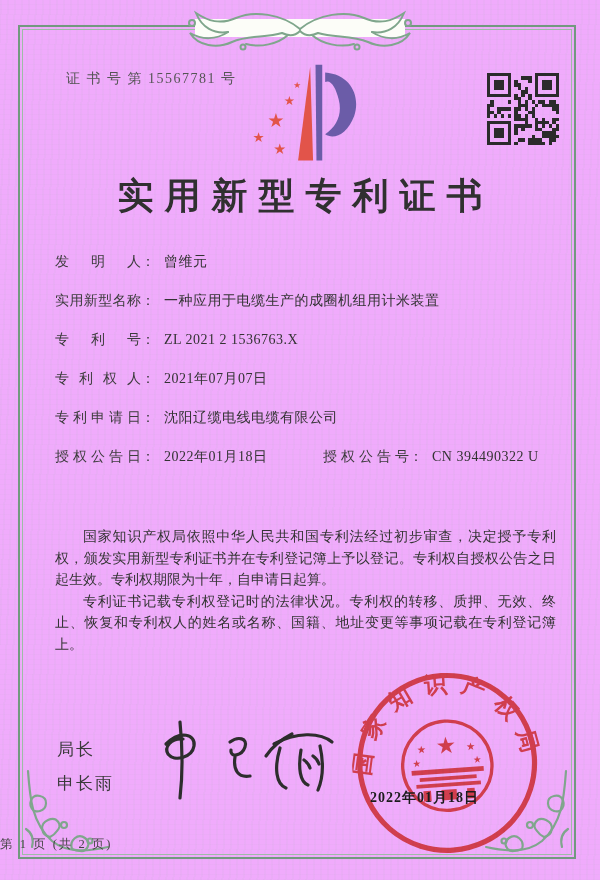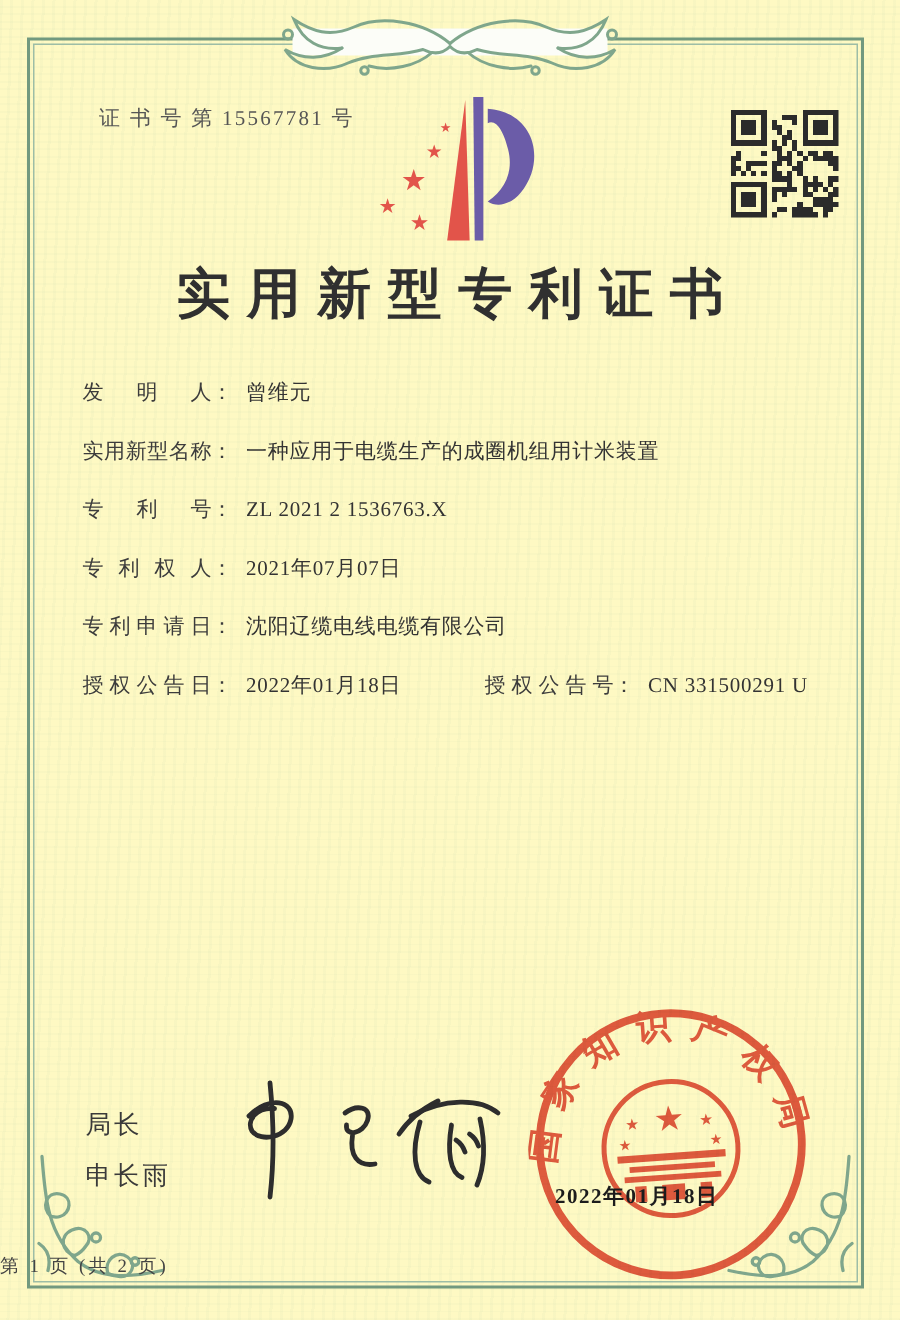--- a/index.html
+++ b/index.html
@@ -2,21 +2,21 @@
 <html><head>
 <meta charset="utf-8">
 <style>
   html,body{margin:0;padding:0;}
   body{
     width:600px;height:880px;position:relative;overflow:hidden;
     background:#fdfdfa;
     font-family:"Liberation Serif","DejaVu Serif",serif;
     color:#333;
   }
-  .certificate{position:absolute;inset:0;background:#fef9c3;}
+  .certificate{position:absolute;inset:0;background:#f0abfc;}
   .certificate::before{
     content:"";position:absolute;inset:0;pointer-events:none;
     background:
       repeating-linear-gradient(92deg, rgba(140,180,155,0.05) 0 2px, transparent 2px 7px),
       repeating-linear-gradient(0deg, rgba(140,180,155,0.045) 0 1px, transparent 1px 5px);
   }
   .frame{position:absolute;left:18px;top:25px;right:24px;bottom:21px;border:2px solid #72997f;}
   .frame-inner{position:absolute;inset:2px;border:1px solid #9dbda6;}
   .ornament-top{position:absolute;left:150px;top:2px;width:300px;height:58px;}
   .corner{position:absolute;width:92px;height:92px;}
@@ -139,25 +139,29 @@
       <span class="field-label">专利权人</span><span class="field-colon">：</span><span class="field-value">2021年07月07日</span>
     </div>
     <div class="field-row">
       <span class="field-label">专利申请日</span><span class="field-colon">：</span><span class="field-value">沈阳辽缆电线电缆有限公司</span>
     </div>
     <div class="field-row">
       <span>
         <span class="field-label">授权公告日</span><span class="field-colon">：</span><span class="field-value">2022年01月18日</span>
       </span>
       <span class="pair-right">
-        <span class="field-label">授权公告号</span><span class="field-colon">：</span><span class="field-value">CN 331500291 U</span>
+        <span class="field-label">授权公告号</span><span class="field-colon">：</span><span class="field-value">CN 394490322 U</span>
       </span>
     </div>
   </div>
 
+  <div class="paragraphs">
+    <p>国家知识产权局依照中华人民共和国专利法经过初步审查，决定授予专利权，颁发实用新型专利证书并在专利登记簿上予以登记。专利权自授权公告之日起生效。专利权期限为十年，自申请日起算。</p>
+    <p>专利证书记载专利权登记时的法律状况。专利权的转移、质押、无效、终止、恢复和专利权人的姓名或名称、国籍、地址变更等事项记载在专利登记簿上。</p>
+  </div>
 
   <div class="signer">
     <div>局长</div>
     <div>申长雨</div>
   </div>
 
   <svg class="signature" viewBox="0 0 200 95">
     <g fill="none" stroke="#2d2d2d" stroke-width="3.2" stroke-linecap="round">
       <path d="M28,32 C42,18 58,22 56,34 C54,46 36,50 30,42 C26,35 33,26 45,27"></path>
       <path d="M42,10 C44,30 45,60 42,86"></path>

